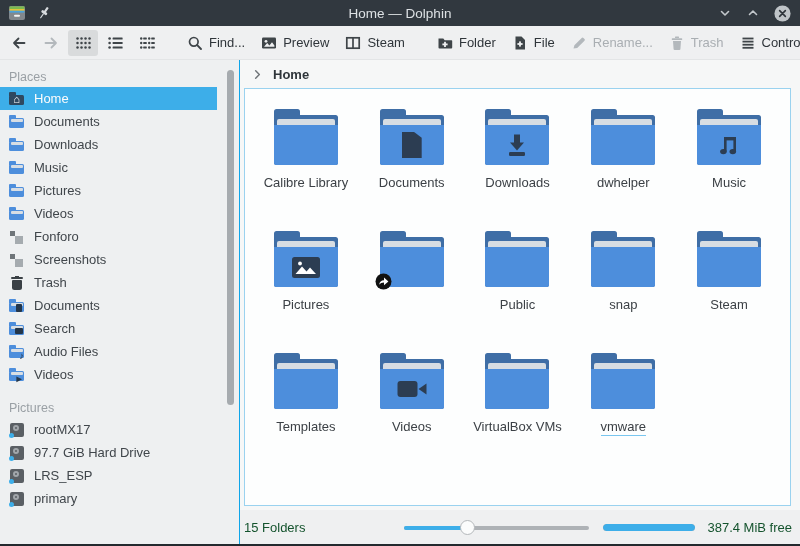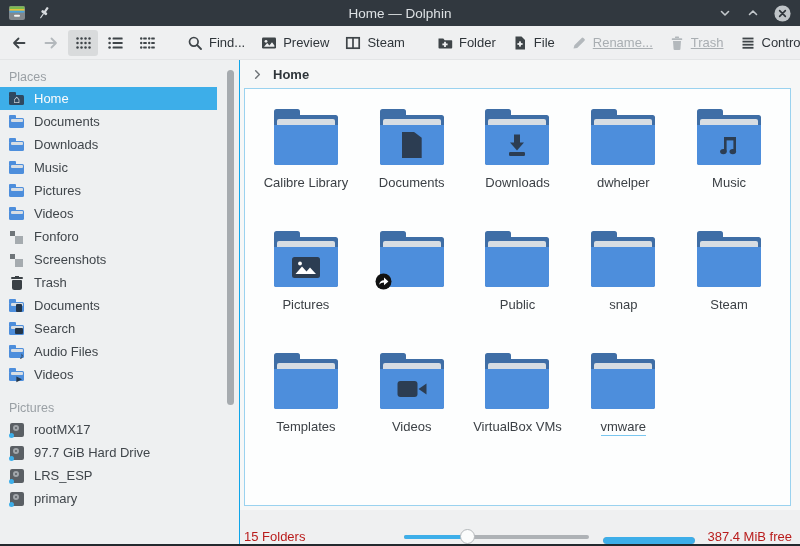--- a/index.html
+++ b/index.html
@@ -12,21 +12,21 @@
   .tb-left { display:flex; align-items:center; gap:10px; }
   .tb-title { position:absolute; left:0; right:0; text-align:center; color:#dde1e4; font-size:13.5px; pointer-events:none; }
   .tb-right { margin-left:auto; display:flex; align-items:center; gap:12px; z-index:2; }
   .tb-btn { display:flex; align-items:center; justify-content:center; cursor:default; }
 
   
   .toolbar { height:34px; flex:0 0 34px; background:#eff0f1; border-bottom:1px solid #e3e5e6; display:flex; align-items:center; padding:0 4px; gap:2px; }
   .tbtn { display:flex; align-items:center; gap:6px; padding:5px 7px; border-radius:3px; color:#2f353a; white-space:nowrap; }
   .tbtn .ticon { display:flex; width:16px; height:16px; align-items:center; justify-content:center; color:#3f4549; }
   .tbtn.pressed { background:#d9dbdc; }
-  .tbtn.disabled { color:#a9aeb2;text-decoration:underline; }
+  .tbtn.disabled { color:#a9aeb2; }
   .tbtn.disabled .ticon { color:#b3b8bc; }
   .tsep { width:1px; height:20px; background:#d4d6d8; margin:0 7px; }
 
   
   .bodyrow { flex:1 1 auto; display:flex; min-height:0; }
 
   
   .sidebar { width:240px; flex:0 0 240px; background:#eef0f1; border-right:1px solid #0ea5e9; position:relative; padding-top:2px; overflow:hidden; }
   .side-header { margin:8px 0 3px 0; padding-left:9px; color:#9aa0a5; font-size:12.5px; }
   .side-header.later { margin-top:15px; }
@@ -76,21 +76,21 @@
   .gi .paper { top:10px; left:3px; right:3px; height:8px; background:#d7dde3; border-radius:2px; }
   .gi .front { top:16px; left:0; right:0; bottom:2px; background:#4d8edc; border-radius:0 0 2.5px 2.5px; }
   .gi .dbody { top:0; left:3px; right:3px; bottom:2px; background:#4d8edc; border-radius:3px; }
   .gi .dtop  { top:0; left:3px; right:3px; height:7px; background:#35587e; border-radius:3px 3px 0 0; }
   .gi .dstand{ bottom:2px; left:17px; width:30px; height:7px; background:#35587e; border-radius:2.5px 2.5px 0 0; }
   .gi .glyph { position:absolute; left:0; right:0; top:18px; bottom:4px; display:flex; align-items:center; justify-content:center; }
   .docsh { width:20px; height:26px; background:#2c3d52; clip-path:polygon(0 0,62% 0,100% 22%,100% 100%,0 100%); }
   .emblem { position:absolute; left:-5px; bottom:-1px; width:17px; height:17px; }
 
   
-  .statusbar { height:34px; flex:0 0 34px; display:flex; align-items:flex-end; padding:0 8px 0 4px; color:#b91c1c; background:#eff0f1;gap:6px; }
+  .statusbar { height:34px; flex:0 0 34px; display:flex; align-items:center; padding:0 8px 0 4px; color:#14532d; background:#eff0f1;gap:6px; }
   .sb-spacer { flex:1; }
   .slider { width:185px; height:15px; position:relative; margin-right:8px; }
   .slider .track { position:absolute; top:6px; left:0; right:0; height:4px; background:#aeb2b6; border-radius:2px; }
   .slider .fill { position:absolute; top:6px; left:0; height:4px; background:#3daee9; border-radius:2px; }
   .slider .knob { position:absolute; top:0; width:15px; height:15px; background:#fbfcfc; border:1px solid #b4b8bb; border-radius:50%; }
   .capacity { width:92px; height:7px; background:#b0b4b7; border-radius:3.5px; margin-right:6px; overflow:hidden; }
   .cap-fill { height:100%; background:#3daee9; border-radius:3.5px; }
 
   .win-bottom { height:2px; flex:0 0 2px; background:#23292e; }
 </style>

